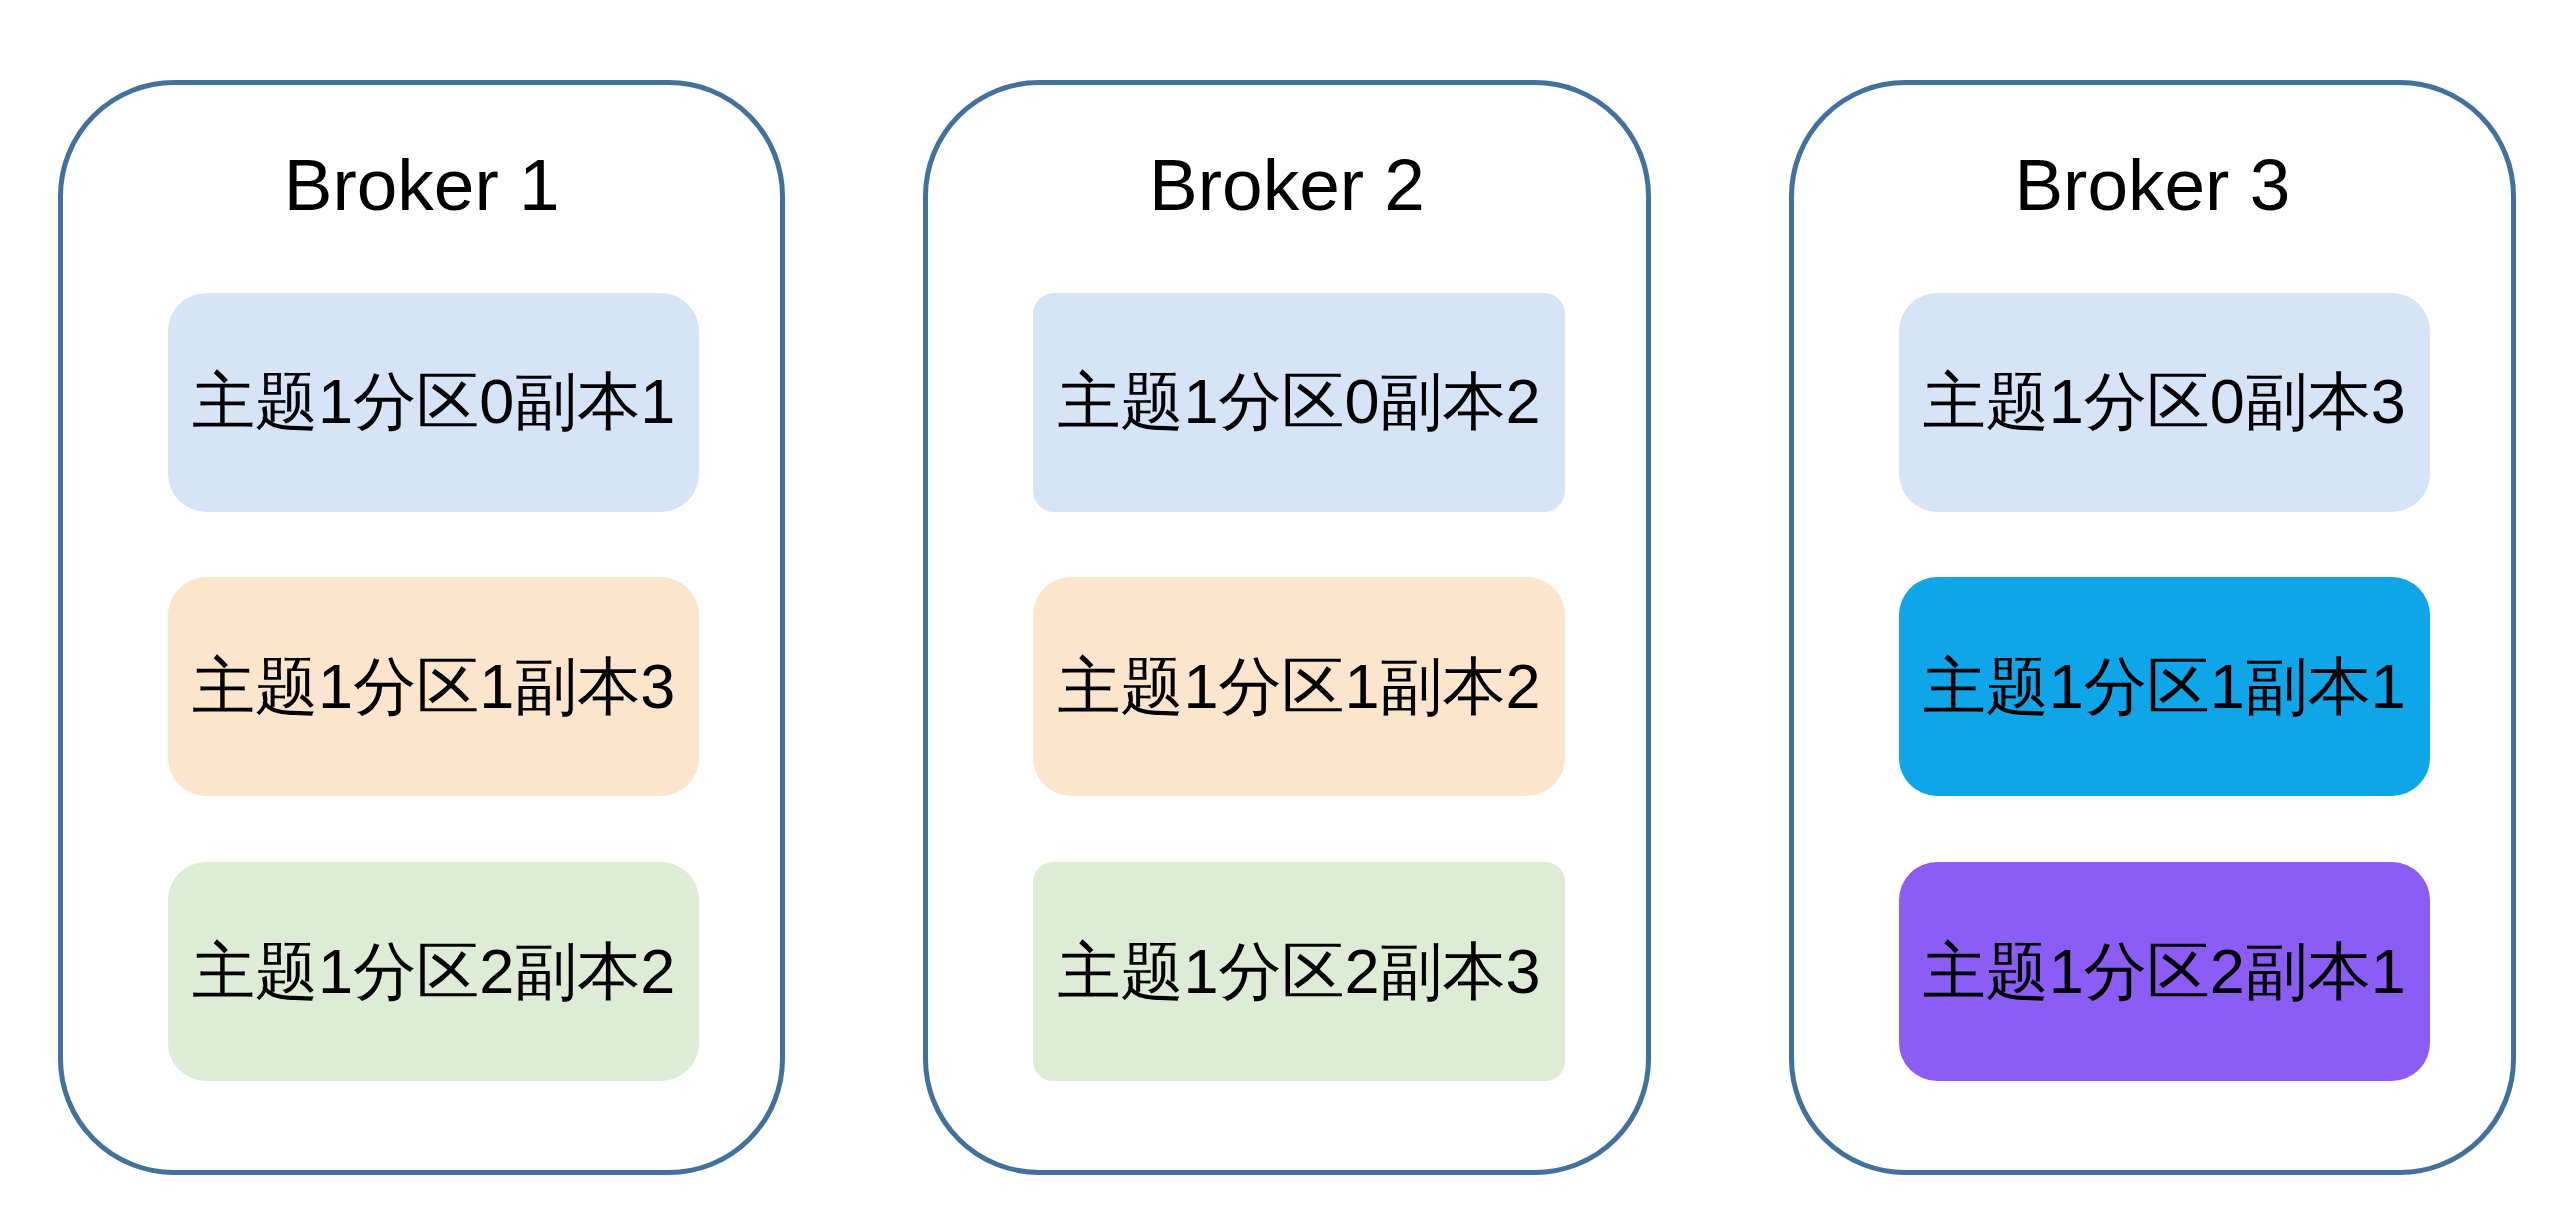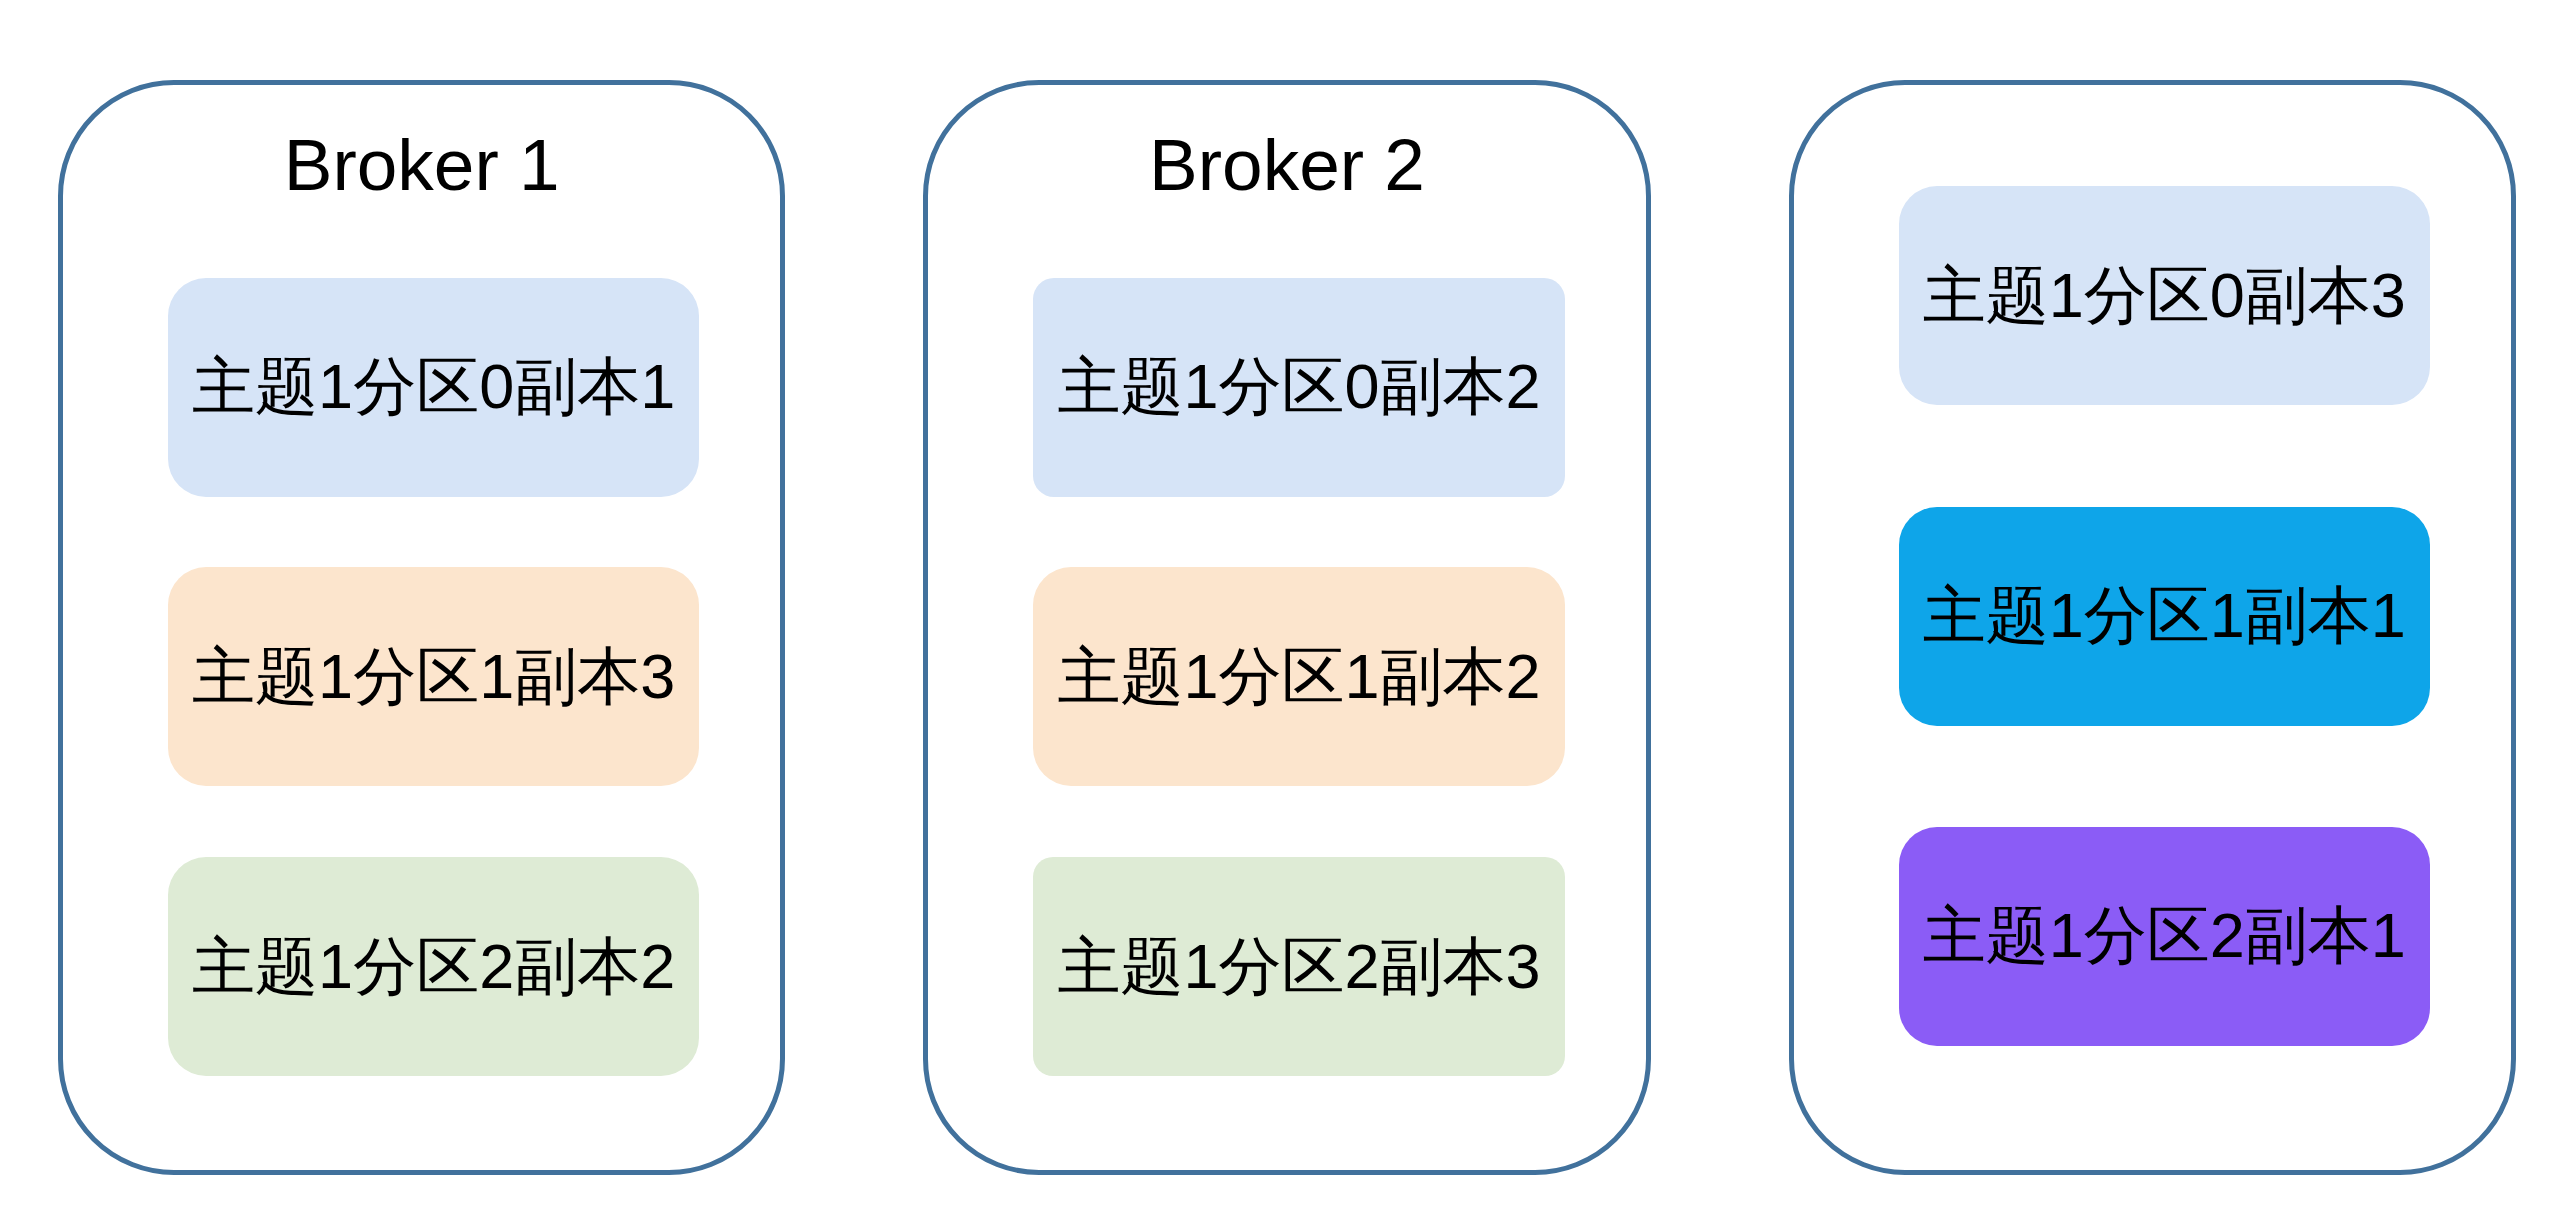--- a/index.html
+++ b/index.html
@@ -26,21 +26,21 @@
     flex: 1 1 0;
     height: 1095px;
     background: #ffffff;
     border: 5px solid var(--broker-border, #41719C);
     border-radius: 116px;
     display: flex;
     flex-direction: column;
     min-width: 0;
   }
   .broker-title {
-    margin-top: 38px;
+    margin-top: 58px;
     text-align: center;
     font-size: 73px;
     line-height: 1.15;
     color: #000000;
     white-space: nowrap;
   }
   .replicas {
     flex: 1;
     display: flex;
     flex-direction: column;
@@ -73,20 +73,21 @@
     </div>
     <div class="broker">
       <div class="broker-title">Broker 2</div>
       <div class="replicas">
         <div class="replica" style="background: rgb(214, 228, 247); border-radius: 21px;">主题1分区0副本2</div>
         <div class="replica" style="background: rgb(252, 229, 205);">主题1分区1副本2</div>
         <div class="replica" style="background: rgb(222, 235, 213); border-radius: 20px;">主题1分区2副本3</div>
       </div>
     </div>
     <div class="broker">
+      <div class="broker-title">Broker 3</div>
       <div class="replicas">
         <div class="replica" style="background: rgb(214, 228, 247);">主题1分区0副本3</div>
         <div class="replica" style="background: #0ea5e9; text-align: center;">主题1分区1副本1</div>
         <div class="replica" style="background: #8b5cf6;">主题1分区2副本1</div>
       </div>
     </div>
   </div>
 
 
 </body></html>

